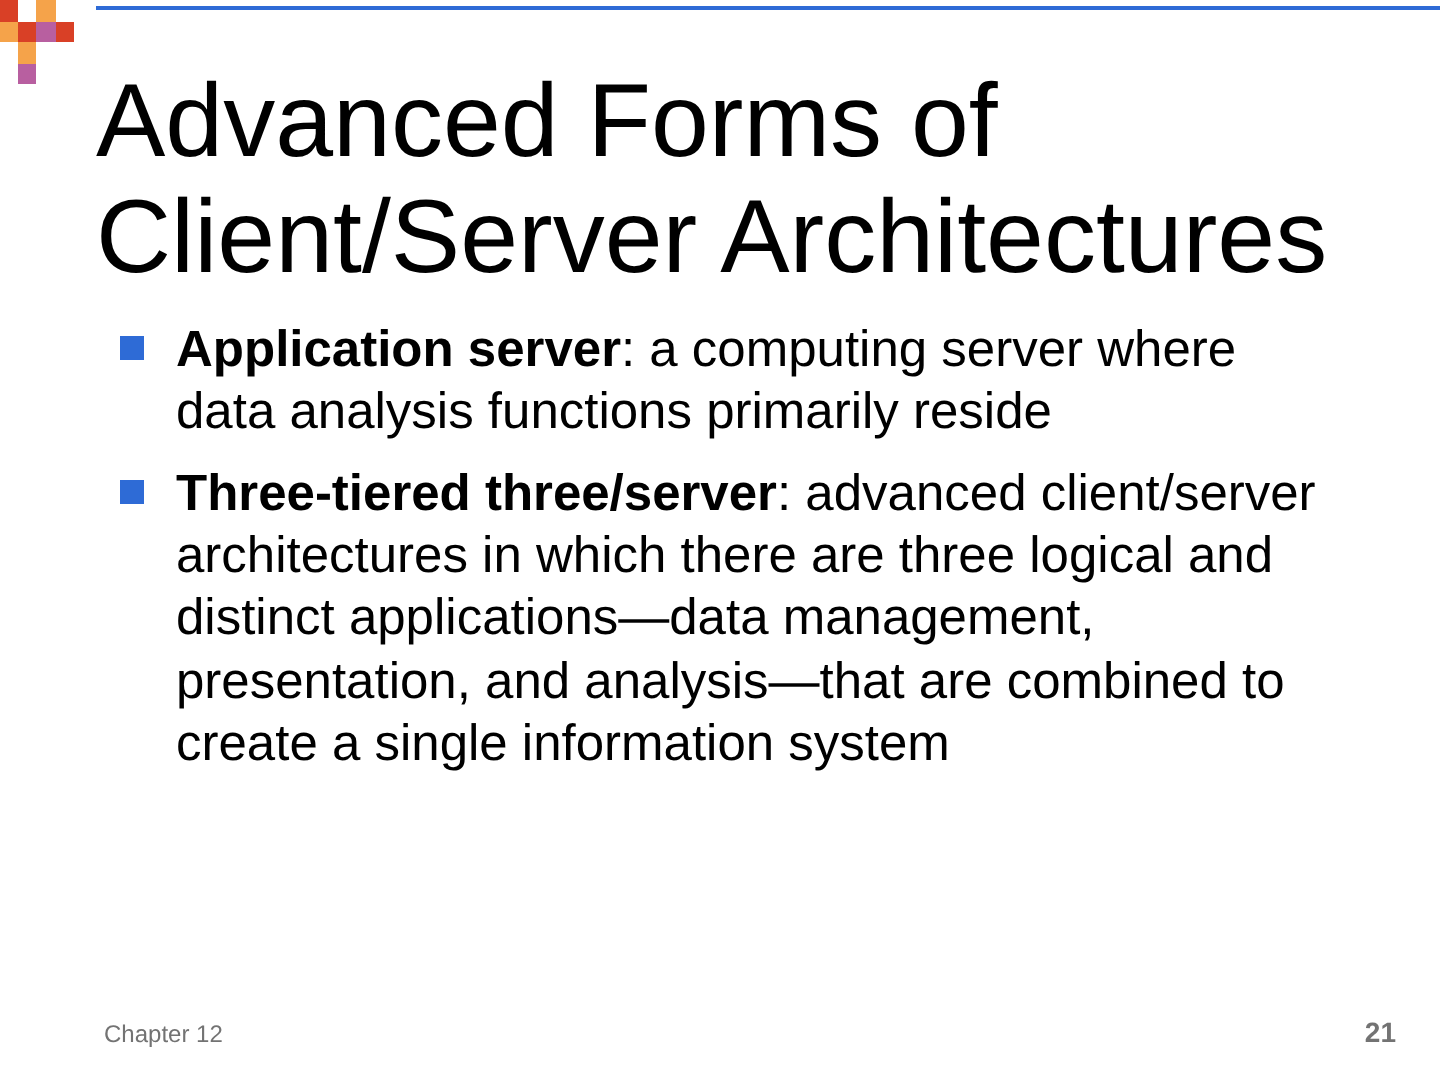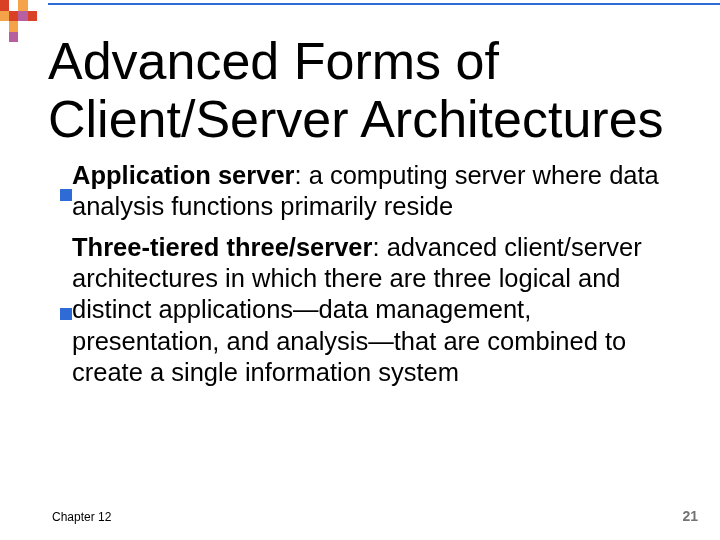--- a/index.html
+++ b/index.html
@@ -47,22 +47,22 @@
   }
 
   .content {
     position: absolute;
     top: 160px;
     left: 60px;
     right: 48px;
   }
   .item {
     display: flex;
+    gap: 16px;
     margin-bottom: 10px;
-    align-items: center;
   }
   .bullet {
     width: 12px;
     height: 12px;
     background: #2e6bd6;
     flex: 0 0 12px;
     margin-top: 8px;
   }
   .item-text {
     font-size: 25.5px;
@@ -76,21 +76,21 @@
     bottom: 16px;
     left: 0;
     right: 0;
     height: 20px;
   }
   .footer-left {
     position: absolute;
     left: 52px;
     bottom: 0;
     font-size: 12px;
-    color: #000000;
+    color: #737373;
   }
   .footer-center {
     position: absolute;
     left: 0;
     right: 0;
     bottom: 0;
     text-align: center;
     font-size: 12.5px;
     color: #000;
   }

